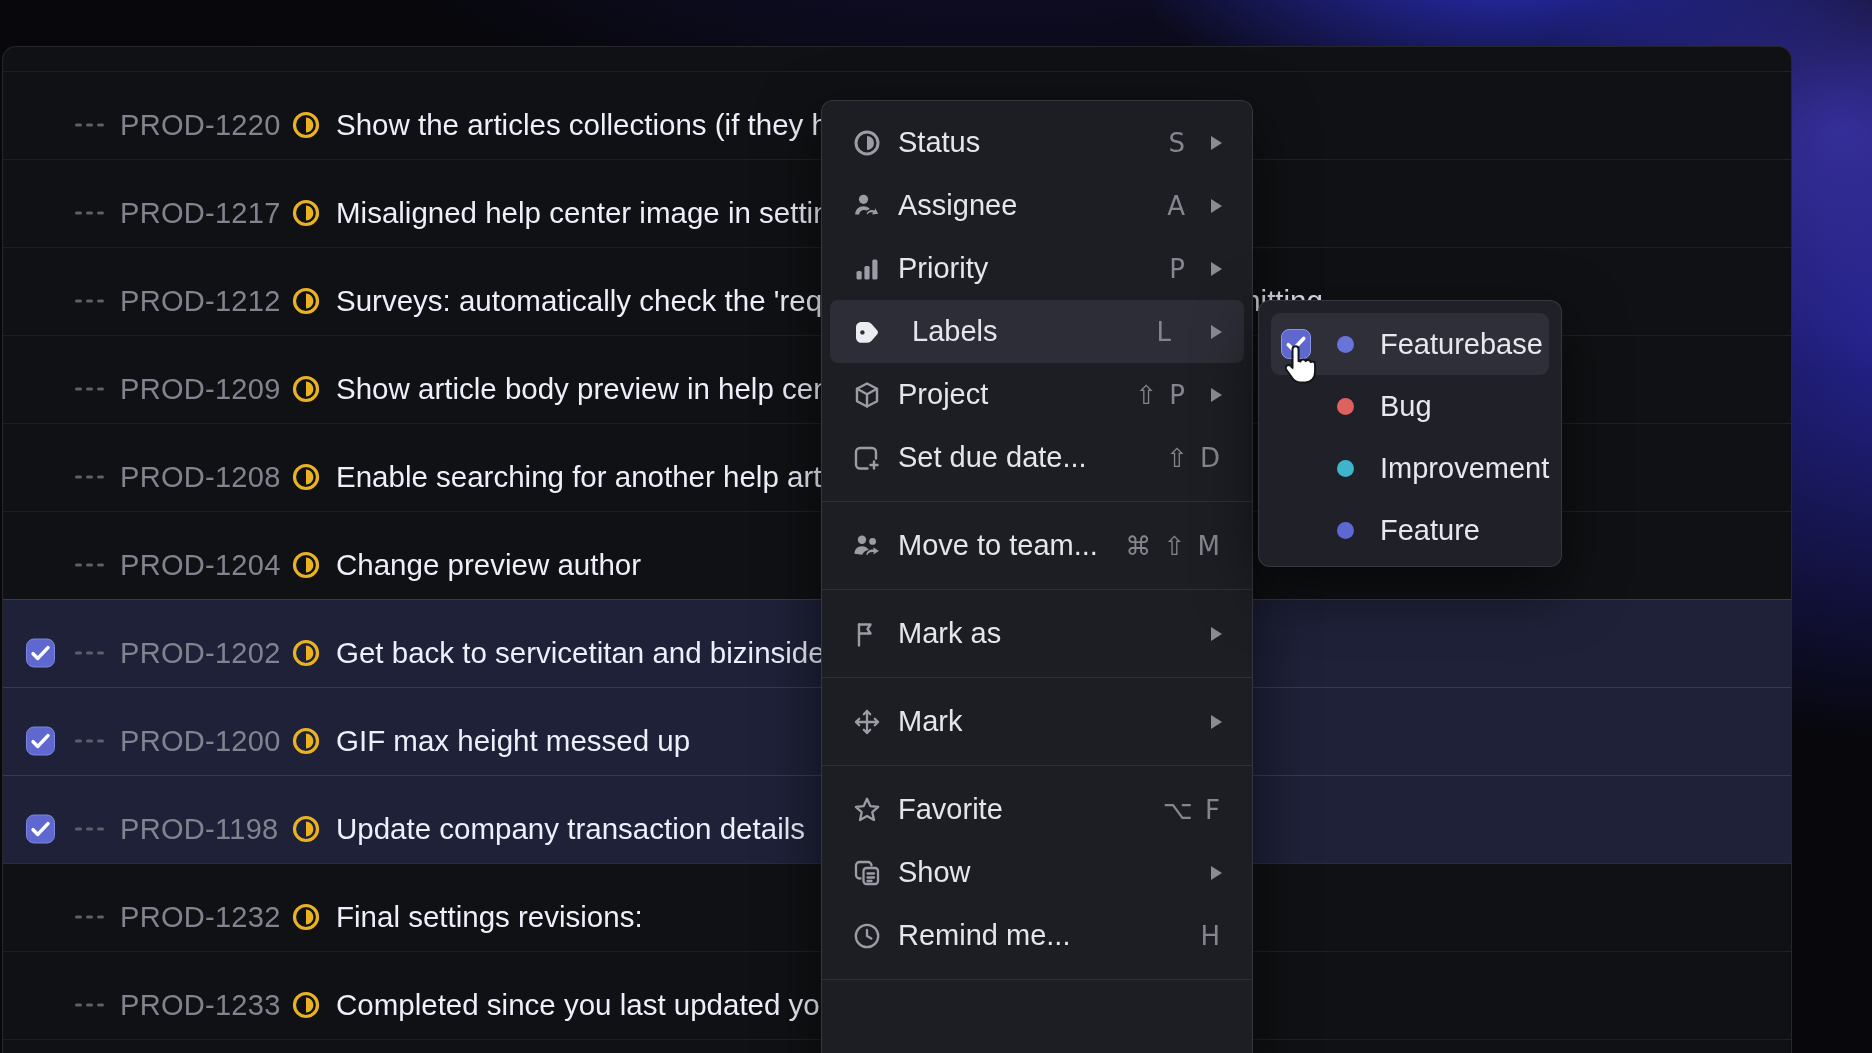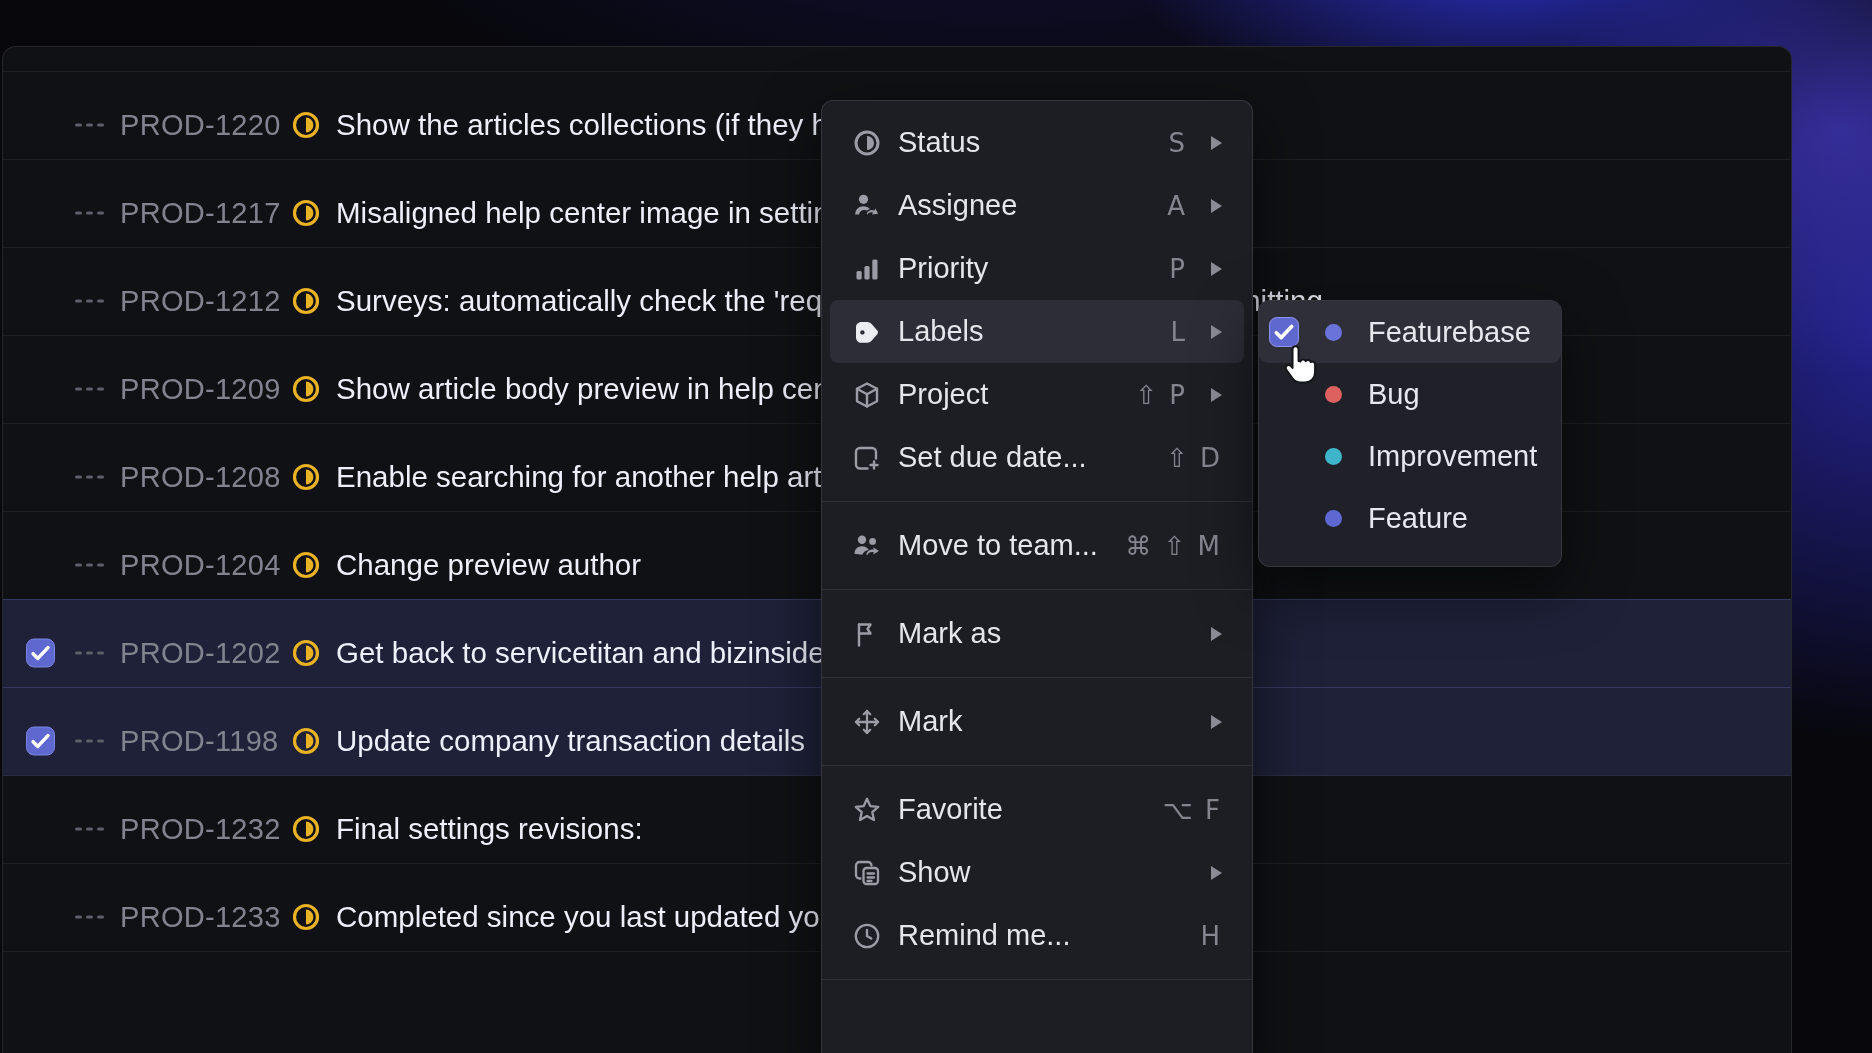--- a/index.html
+++ b/index.html
@@ -29,32 +29,32 @@
   .dots{left:72px;display:flex;gap:4px;}
   .dots i{display:block;width:7px;height:3.2px;border-radius:2px;background:#5d5f6a;}
   .issue-id{left:117px;font-size:29px;color:#81838f;letter-spacing:.3px;white-space:nowrap;}
   .stat{left:288px;width:30px;height:30px;color:#e8b222;}
   .title{left:333px;font-size:29.5px;font-weight:500;color:#edeffa;white-space:nowrap;}
   
   .menu{position:absolute;left:821px;top:100px;width:432px;height:980px;box-sizing:border-box;
     background:#1d1e24;border:1px solid rgba(255,255,255,.11);border-radius:12px;
     padding:10px 8px;z-index:10;box-shadow:0 20px 60px rgba(0,0,0,.55);}
   .mi{height:63px;border-radius:8px;display:flex;align-items:center;padding:0 22px;box-sizing:border-box;}
-  .mi.hl{background:#2c2d36;}
+  .mi.hl{background:#2c2d36;gap:14px;}
   .mi .ic{width:30px;height:30px;color:#9b9ca6;flex:none;margin-right:16px;}
   .mi.hl .ic{color:#ecedf2;}
   .mi .lbl{flex:1;font-size:29px;color:#e5e6ec;white-space:nowrap;}
   .mi .sc{font-family:"DejaVu Sans",sans-serif;font-size:26px;color:#84858f;white-space:nowrap;letter-spacing:2px;}
   .mi .caret{width:0;height:0;border-left:11px solid #8a8b95;border-top:7.5px solid transparent;
     border-bottom:7.5px solid transparent;margin-left:24px;flex:none;}
   .mi .sc:empty{display:none;}
   .menu-divider{height:1px;background:rgba(255,255,255,.085);margin:12px -8px;}
   
   .submenu{position:absolute;left:1258px;top:300px;width:304px;height:267px;box-sizing:border-box;
-    background:#1f2028;border:1px solid rgba(255,255,255,.11);border-radius:12px;padding:0;
+    background:#1f2028;border:1px solid rgba(255,255,255,.11);border-radius:12px;padding:12px;
     z-index:11;box-shadow:0 20px 60px rgba(0,0,0,.55);text-align:right;}
   .si{height:62px;border-radius:9px;display:flex;align-items:center;padding:0 10px;box-sizing:border-box;}
   .si.hl{background:#2e2f39;}
   .si .box{width:30px;height:30px;flex:none;margin-right:26px;border-radius:8px;box-sizing:border-box;}
   .si .box.checked{background:#5e68cf;border:1.5px solid #8b93e8;display:flex;align-items:center;justify-content:center;}
   .si .dot{width:17px;height:17px;border-radius:50%;flex:none;margin-right:26px;}
   .si .lbl{font-size:29px;color:#e7e8ee;white-space:nowrap;}
   
   .cursor{position:absolute;left:1278px;top:342px;z-index:50;}
   svg{display:block;width:100%;height:100%;}
@@ -179,20 +179,40 @@
       <span class="rowcheck">
           <svg viewBox="0 0 20 20" width="19" height="19">
             <path d="M4.5 10.5l3.5 3.5 7.5-8" stroke="#fff" stroke-width="2.6" fill="none" stroke-linecap="round" stroke-linejoin="round"></path>
           </svg>
         </span>
       <span class="dots">
           <i></i>
           <i></i>
           <i></i>
         </span>
+      <span class="issue-id">PROD-1200</span>
+      <span class="stat">
+          <svg viewBox="0 0 30 30">
+            <circle cx="15" cy="15" r="11.5" fill="none" stroke="currentColor" stroke-width="3.2"></circle>
+            <path d="M15 7.6A7.4 7.4 0 0 1 15 22.4Z" fill="currentColor"></path>
+          </svg>
+        </span>
+      <span class="title">GIF max height messed up</span>
+    </div>
+    <div class="row selected">
+      <span class="rowcheck">
+          <svg viewBox="0 0 20 20" width="19" height="19">
+            <path d="M4.5 10.5l3.5 3.5 7.5-8" stroke="#fff" stroke-width="2.6" fill="none" stroke-linecap="round" stroke-linejoin="round"></path>
+          </svg>
+        </span>
+      <span class="dots">
+          <i></i>
+          <i></i>
+          <i></i>
+        </span>
       <span class="issue-id">PROD-1198</span>
       <span class="stat">
           <svg viewBox="0 0 30 30">
             <circle cx="15" cy="15" r="11.5" fill="none" stroke="currentColor" stroke-width="3.2"></circle>
             <path d="M15 7.6A7.4 7.4 0 0 1 15 22.4Z" fill="currentColor"></path>
           </svg>
         </span>
       <span class="title">Update company transaction details</span>
     </div>
     <div class="row">

